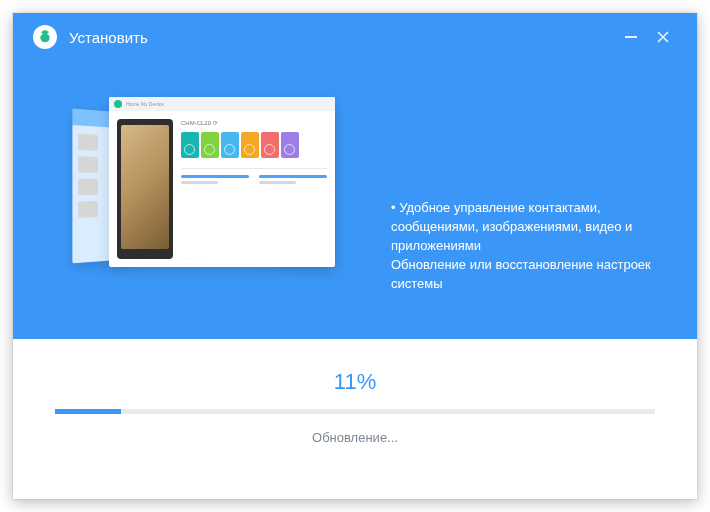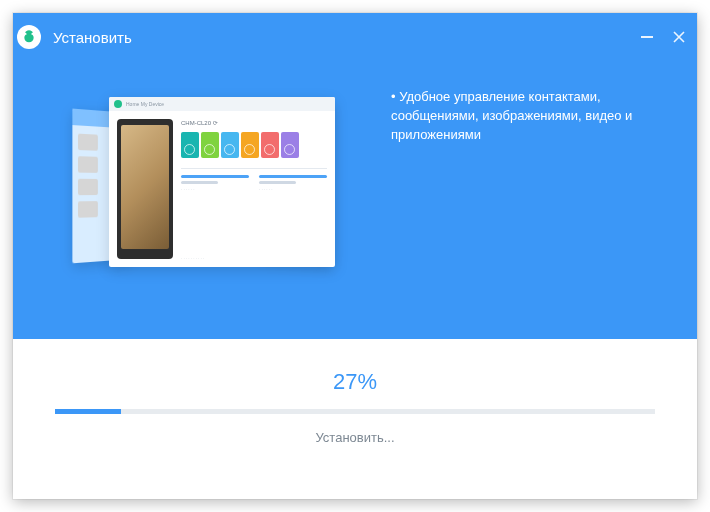--- a/index.html
+++ b/index.html
@@ -21,21 +21,21 @@
     background: #3b97f7;
     position: relative;
     color: #fff;
     overflow: hidden;
   }
 
   .titlebar {
     height: 48px;
     display: flex;
     align-items: center;
-    padding: 0 4px;
+    padding: 0 20px;
     position: relative;
     z-index: 3;
   }
   .app-icon {
     width: 24px; height: 24px;
     border-radius: 50%;
     background: #fff;
     display: flex; align-items: center; justify-content: center;
     margin-right: 12px;
   }
@@ -49,20 +49,21 @@
     margin-left: 4px;
   }
   .win-btn svg { width: 12px; height: 12px; }
   .win-btn.min svg { width: 12px; height: 2px; }
 
   .content-row {
     position: absolute;
     top: 70px; left: 0; right: 0;
     display: flex;
     padding: 0 42px 0 0;
+    align-items: flex-end;
   }
 
   .illustration {
     width: 360px;
     height: 210px;
     position: relative;
     flex-shrink: 0;
     perspective: 700px;
     margin-left: 10px;
   }
@@ -246,26 +247,27 @@
                   </div>
               </div>
               <div class="foot">· · · · · · · · · ·</div>
             </div>
           </div>
         </div>
       </div>
 
       <div class="features">
         <div class="item">• Удобное управление контактами, сообщениями, изображениями, видео и приложениями</div>
+        <div class="item">Обновление или восстановление настроек системы</div>
       </div>
 
     </div>
   </div>
 
   <div class="bottom-area">
-    <div class="percent">27%</div>
+    <div class="percent">11%</div>
     <div class="progress-track">
       <div class="progress-fill" style="width:11%"></div>
     </div>
-    <div class="status">Установить...</div>
+    <div class="status">Обновление...</div>
   </div>
 
 </div>
 
 </body></html>

